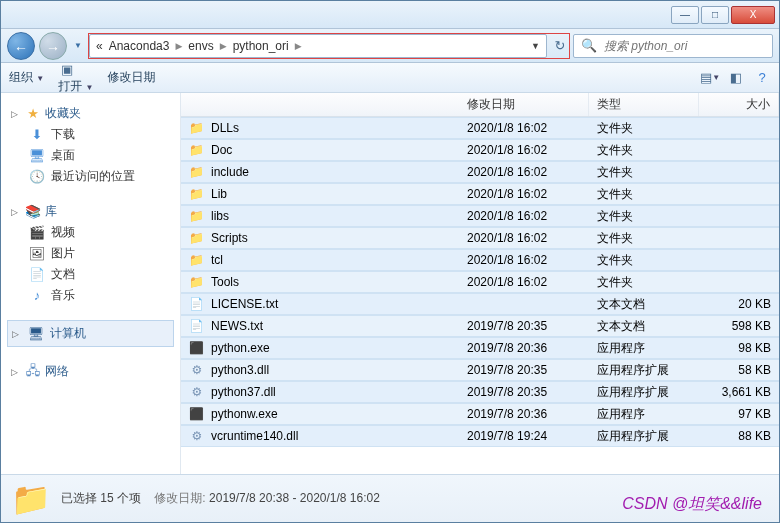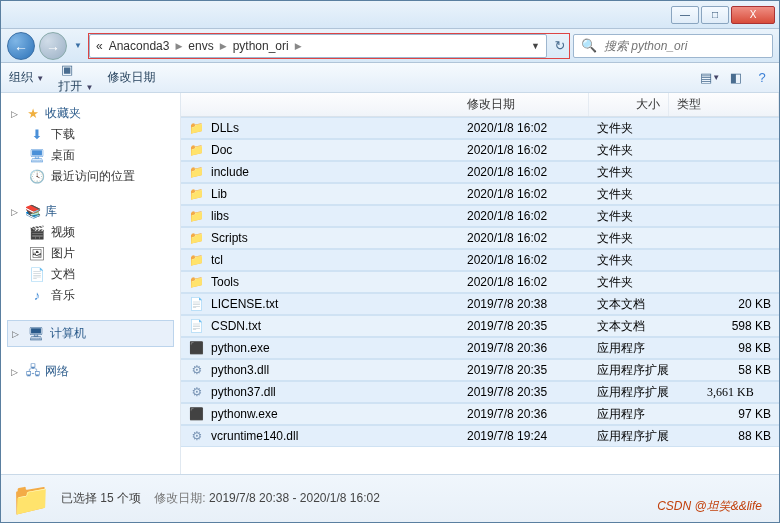--- a/index.html
+++ b/index.html
@@ -56,21 +56,21 @@
 .fcell-name { flex: 1; min-width: 240px; display: flex; align-items: center; gap: 6px; }
 .ficon { width: 16px; height: 16px; display: inline-flex; align-items: center; justify-content: center; font-size: 12px; }
 .folder { color: #e8b752; }
 .txtfile { color: #888; }
 .exefile { color: #5a7fb0; }
 .dllfile { color: #7a95b5; }
 
 
 .statusbar { height: 48px; background: linear-gradient(#f0f6fc,#e8f0f8); border-top: 1px solid #c9d9e8; display: flex; align-items: center; gap: 10px; padding: 4px 10px; font-size: 12px; color: #444; }
 .bigfolder { width: 40px; height: 36px; color: #e8b752; font-size: 32px; display: flex; align-items: center; }
-.watermark { position: absolute; right: 18px; bottom: 8px; font-size: 12px; color: #c2410c; font-style: italic; pointer-events: none; margin-left: 8px; }
+.watermark { position: absolute; right: 18px; bottom: 8px; font-size: 16px; color: #a21caf; font-style: italic; pointer-events: none; margin-left: 8px; }
 </style>
 </head>
 <body>
 
 <div class="window">
 
   <div class="titlebar">
     <div class="titlebtns">
       <div class="titlebtn">—</div>
       <div class="titlebtn">□</div>
@@ -167,22 +167,22 @@
           <span class="caret">▷</span>
           <span class="sicon" style="color:#5a8ac0;">🖧</span>
           <span>网络</span>
         </div>
     </div>
 
     <div class="main">
       <div class="headers">
         <div class="hcell c-name">名称</div>
         <div class="hcell c-date">修改日期</div>
+        <div class="hcell c-type">类型</div>
         <div class="hcell c-size">大小</div>
-        <div class="hcell c-type">类型</div>
       </div>
       <div class="rows" id="rows">
           <div class="row">
             <div class="cell fcell-name">
               <span class="ficon folder">📁</span>
               <span>DLLs</span>
             </div>
             <div class="cell c-date">2020/1/8 16:02</div>
             <div class="cell c-type">文件夹</div>
             <div class="cell c-size" style="text-align:right;"></div>
@@ -248,28 +248,27 @@
             </div>
             <div class="cell c-date">2020/1/8 16:02</div>
             <div class="cell c-type">文件夹</div>
             <div class="cell c-size" style="text-align:right;"></div>
           </div>
           <div class="row">
             <div class="cell fcell-name">
               <span class="ficon txtfile">📄</span>
               <span>LICENSE.txt</span>
             </div>
-            <div class="cell c-date">2019/7/8 20:38</div>
             <div class="cell c-type">文本文档</div>
             <div class="cell c-size" style="text-align:right;">20 KB</div>
           </div>
           <div class="row">
             <div class="cell fcell-name">
               <span class="ficon txtfile">📄</span>
-              <span>CSDN.txt</span>
+              <span>NEWS.txt</span>
             </div>
             <div class="cell c-date">2019/7/8 20:35</div>
             <div class="cell c-type">文本文档</div>
             <div class="cell c-size" style="text-align:right;">598 KB</div>
           </div>
           <div class="row">
             <div class="cell fcell-name">
               <span class="ficon exefile">⬛</span>
               <span>python.exe</span>
             </div>
@@ -286,21 +285,21 @@
             <div class="cell c-type">应用程序扩展</div>
             <div class="cell c-size" style="text-align:right;">58 KB</div>
           </div>
           <div class="row">
             <div class="cell fcell-name">
               <span class="ficon dllfile">⚙</span>
               <span>python37.dll</span>
             </div>
             <div class="cell c-date">2019/7/8 20:35</div>
             <div class="cell c-type">应用程序扩展</div>
-            <div class="cell c-size" style="text-align:left;font-family:Liberation Serif, serif;">3,661 KB</div>
+            <div class="cell c-size" style="text-align:right;">3,661 KB</div>
           </div>
           <div class="row">
             <div class="cell fcell-name">
               <span class="ficon exefile">⬛</span>
               <span>pythonw.exe</span>
             </div>
             <div class="cell c-date">2019/7/8 20:36</div>
             <div class="cell c-type">应用程序</div>
             <div class="cell c-size" style="text-align:right;">97 KB</div>
           </div>

